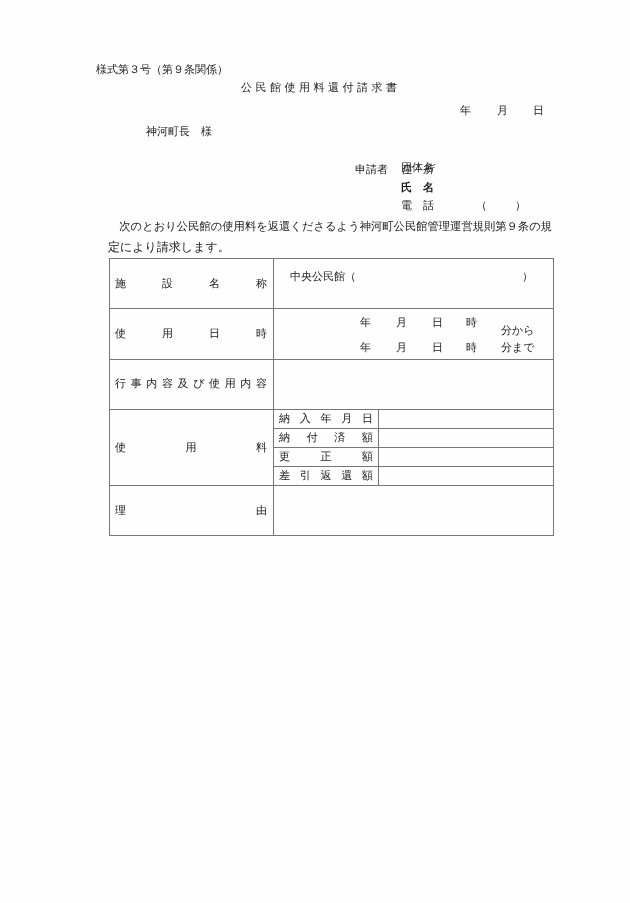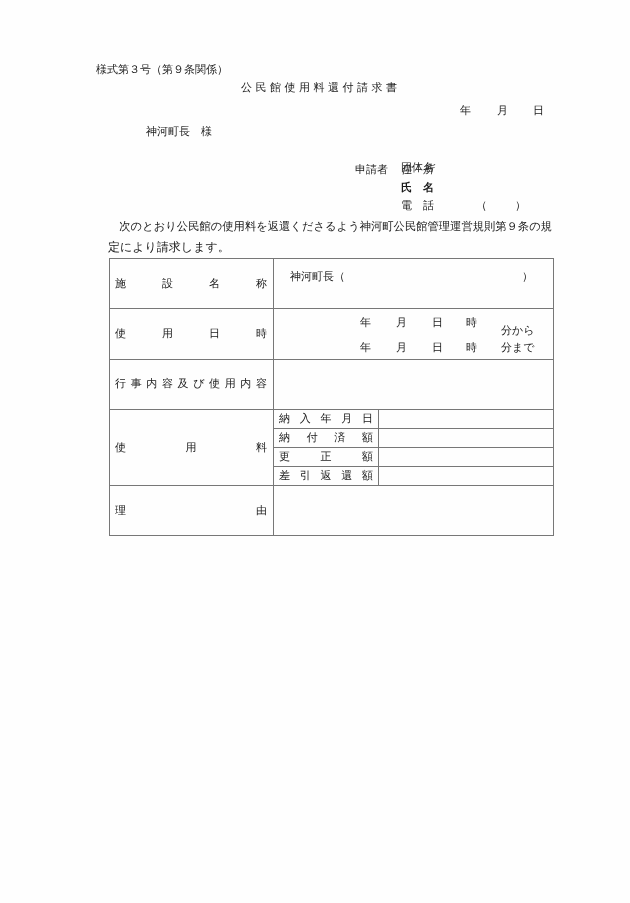--- a/index.html
+++ b/index.html
@@ -52,21 +52,21 @@
   <div class="tbl-line" style="left:273px;top:447px;width:281px;height:1px;"></div>
   <div class="tbl-line" style="left:273px;top:466px;width:281px;height:1px;"></div>
   <div class="tbl-line" style="left:378px;top:409px;width:1px;height:77px;"></div>
 
   <div class="abs spread" style="left:115px;top:277px;width:152px;">
     <span>施</span>
     <span>設</span>
     <span>名</span>
     <span>称</span>
   </div>
-  <div class="abs" style="left:290px;top:270px;">神河町長（</div>
+  <div class="abs" style="left:290px;top:270px;">中央公民館（</div>
   <div class="abs" style="left:522px;top:270px;">）</div>
 
   <div class="abs spread" style="left:115px;top:327px;width:152px;">
     <span>使</span>
     <span>用</span>
     <span>日</span>
     <span>時</span>
   </div>
   <div>
     <span class="abs" style="left:360px;top:316px;">年</span>

